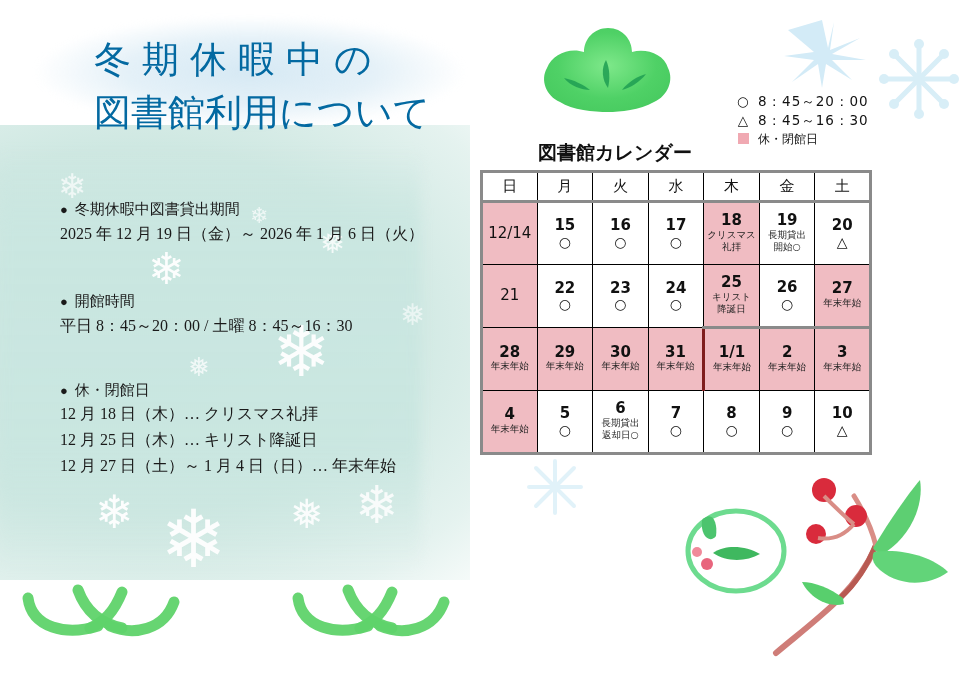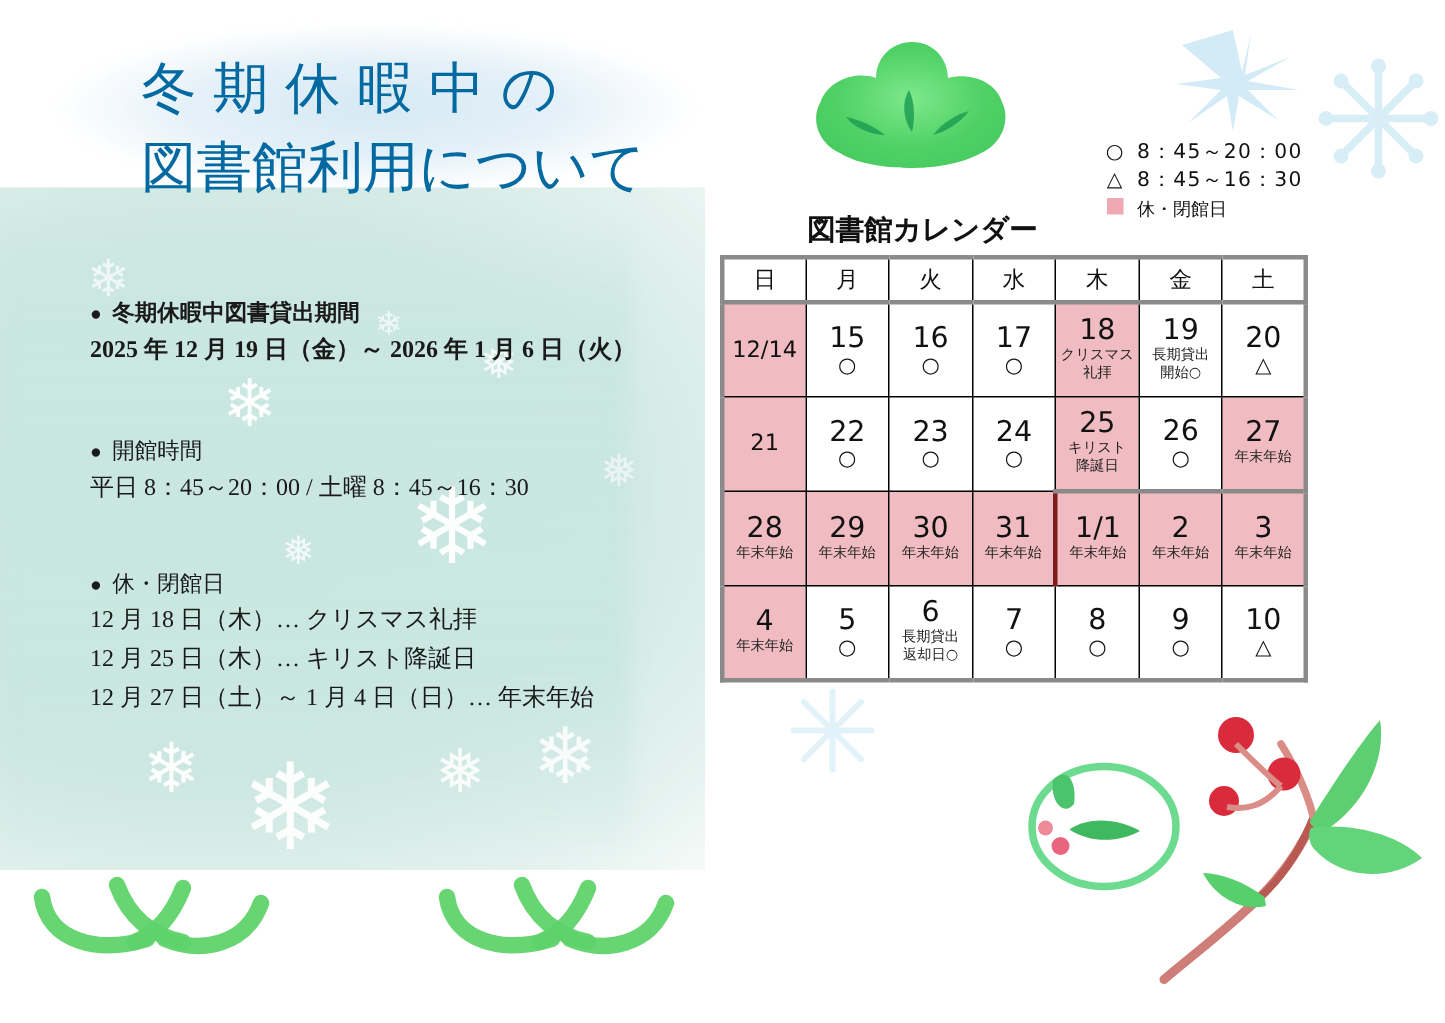--- a/index.html
+++ b/index.html
@@ -38,21 +38,21 @@
   }
   .title .l1{letter-spacing:11px;}
   .title .l2{letter-spacing:0px;}
 
   
   .body-text{position:absolute;left:60px;top:198px;width:400px;color:#1a1a1a;}
   .blk{margin-bottom:18px;}
   .blk .hd{font-size:15px;line-height:1.5;}
   .blk .hd .dot{font-size:13px;margin-right:7px;}
   .blk .ln{font-size:16px;line-height:1.62;white-space:nowrap;}
-  .blk.sp1{margin-bottom:44px;font-weight:bold;}
+  .blk.sp1{margin-bottom:44px;}
   .blk.sp2{margin-bottom:40px;}
   .blk .ln.noind{margin-left:18px;}
 
   
   .sf{position:absolute;color:#ffffff;line-height:1;user-select:none;}
   .sf.blue{color:#d8eef7;}
 
   
   .tree{position:absolute;left:528px;top:22px;width:160px;height:95px;}
 
@@ -94,21 +94,21 @@
   .cal th:first-child{border-left:3px solid #8a8a8a;}
   .cal th:last-child{border-right:3px solid #8a8a8a;}
   .cal tr.wk td:first-child{border-left:3px solid #8a8a8a;text-align:right;}
   .cal tr.wk td:last-child{border-right:3px solid #8a8a8a;}
   .cal tr.wk:last-child td{border-bottom:3px solid #8a8a8a;}
   .cal tr.hdrow th{border-bottom:3px solid #8a8a8a;}
   .cal td.pink{background:#f0bcc2;}
   .cal td.mstart{border-left:3px solid #7f1d1d;}
   .cal td.mabove{border-top:3px solid #8a8a8a;}
   .cell{display:flex;flex-direction:column;align-items:center;justify-content:center;height:61px;gap:0px;}
-  .num{font-size:19px;font-weight:normal;line-height:1.05;}
+  .num{font-size:15px;font-weight:bold;line-height:1.05;}
   .mark2{font-size:14px;line-height:1;margin-top:1px;}
   .note{font-size:9.5px;line-height:1.35;color:#222;letter-spacing:0px;}
   .d1{font-size:15px;font-weight:normal;}
 
   
   .swoosh{position:absolute;}
   .wreath{position:absolute;left:668px;top:468px;width:290px;height:200px;}
 </style>
 </head>
 <body>

